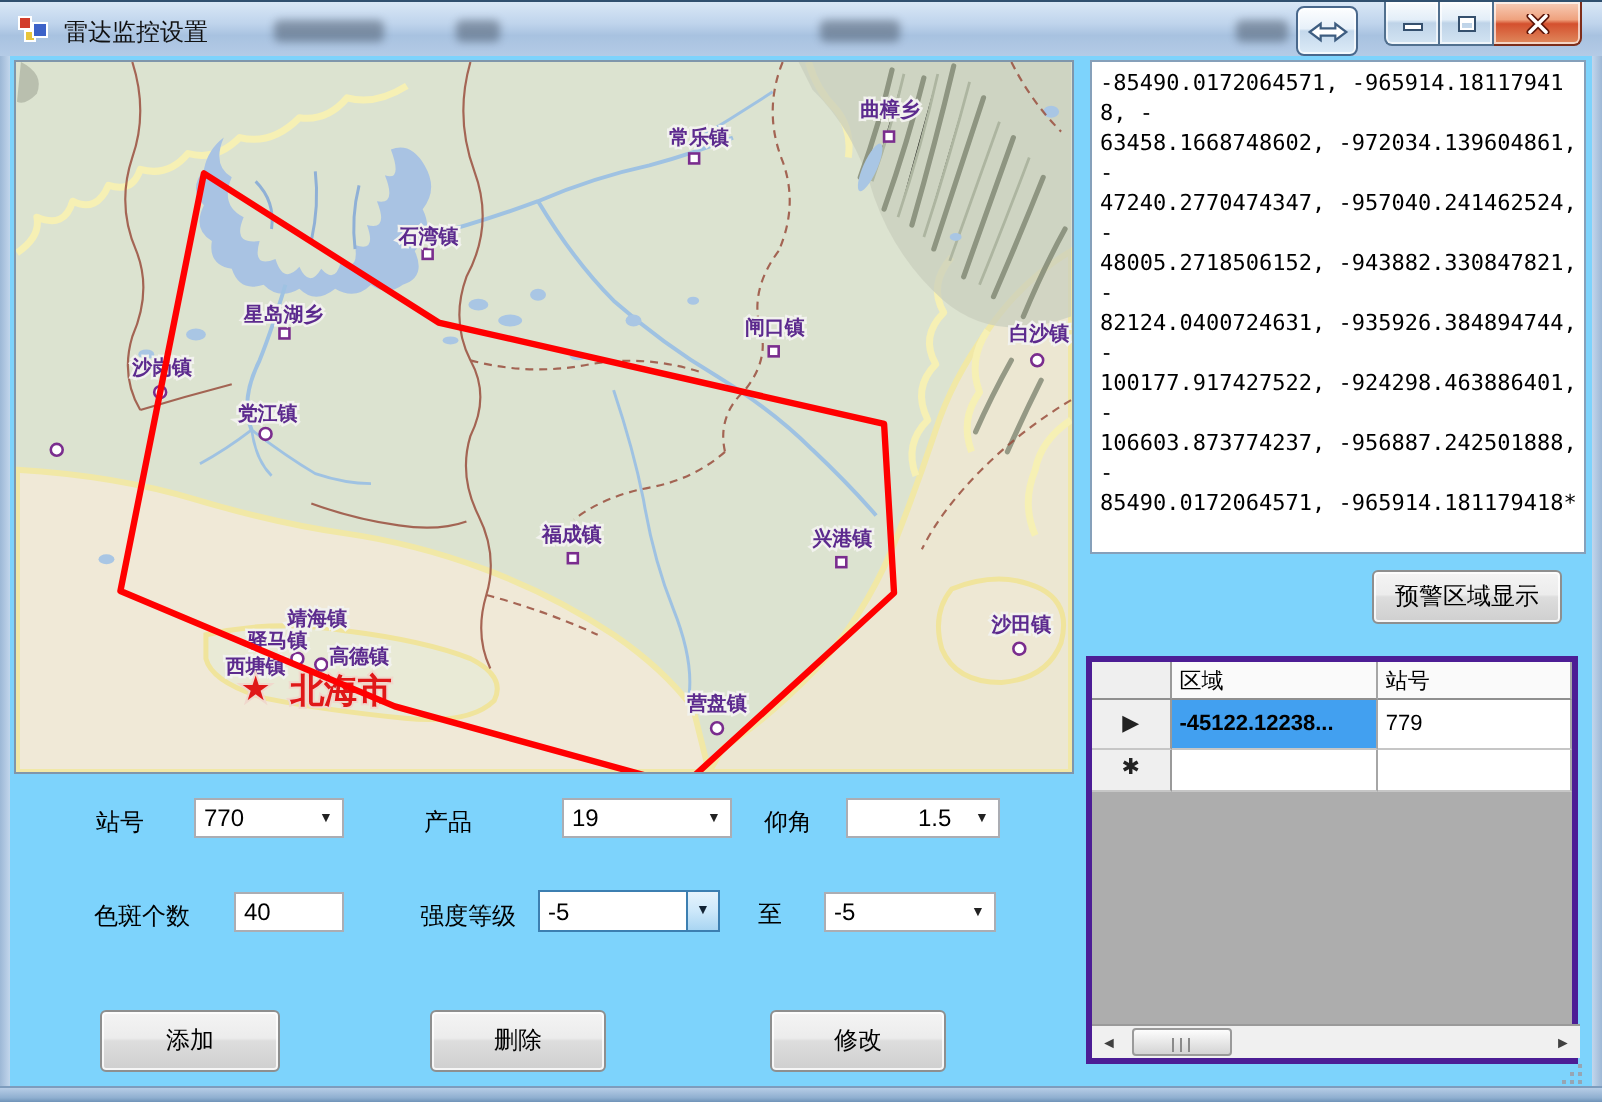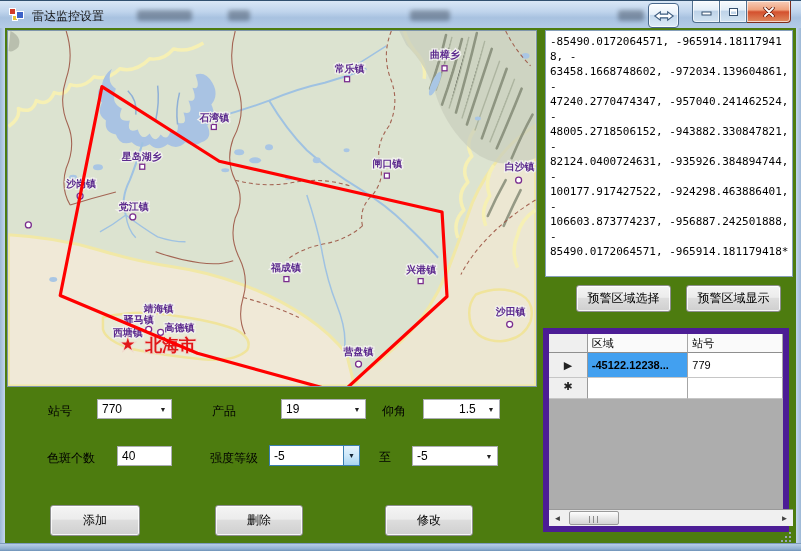--- a/index.html
+++ b/index.html
@@ -1,18 +1,18 @@
 <!DOCTYPE html>
 <html><head>
 <meta charset="utf-8">
 <style>
   * { margin:0; padding:0; box-sizing:border-box; }
   html,body { width:801px; height:551px; overflow:hidden; background:#fff;
     font-family:"Liberation Sans","DejaVu Sans",sans-serif; }
-  .window { position:relative; width:801px; height:551px; background:#4d7c0f; }
+  .window { position:relative; width:801px; height:551px; background:#7dd3fc; }
 
   
   .titlebar { position:absolute; left:0; top:0; width:801px; height:28px;
     background:linear-gradient(#d9e7f6,#bfd4ec 40%,#a8c2e0 62%,#b4cbe6);
     border-top:1px solid #30506f; overflow:hidden; }
   .titlebar .blur { position:absolute; top:9px; height:11px; border-radius:3px;
     background:#3a4656; opacity:.45; filter:blur(2px); }
   .app-icon { position:absolute; left:9px; top:6px; width:16px; height:16px; }
   .app-icon i { position:absolute; display:block; border:1px solid #fff; }
   .app-icon .r { left:0; top:1px; width:7px; height:7px; background:#d23c2a; }
@@ -61,21 +61,21 @@
     font-size:12px; color:#000; display:flex; align-items:center; justify-content:center;
     box-shadow:inset 0 0 0 1px rgba(255,255,255,.8); }
   .btn-select { left:576px; top:285px; width:95px; height:27px; }
   .btn-show   { left:686px; top:285px; width:95px; height:27px; }
   .btn-add    { left:50px;  top:505px; width:90px; height:31px; }
   .btn-del    { left:215px; top:505px; width:88px; height:31px; }
   .btn-mod    { left:385px; top:505px; width:88px; height:31px; }
 
   
   .grid { position:absolute; left:543px; top:328px; width:246px; height:204px;
-    border:6px solid #4c1d95; background:#adadad; font-size:11px; }
+    border:3px solid #4c1d95; background:#adadad; font-size:11px; }
   .g-row { display:flex; }
   .g-hdr .g-cell { background:#fafafa; border-bottom:1px solid #8f8f8f; }
   .g-cell { border-right:1px solid #a6a6a6; border-bottom:1px solid #c6c6c6;
     padding:2px 4px; background:#fff; overflow:hidden; white-space:nowrap; }
   .g-rowhdr { width:40px; background:#efefef !important; border-right:1px solid #9a9a9a;
     text-align:center; color:#222; }
   .c-area { width:104px; } .c-sta { width:98px; }
   .g-hdr  { height:19px; } .g-hdr .g-cell { height:19px; }
   .g-r1 .g-cell { height:25px; line-height:20px; }
   .g-r2 .g-cell { height:21px; }
@@ -292,21 +292,20 @@
 
   <div class="coordbox">-85490.0172064571, -965914.181179418, -
 63458.1668748602, -972034.139604861, -
 47240.2770474347, -957040.241462524, -
 48005.2718506152, -943882.330847821, -
 82124.0400724631, -935926.384894744, -
 100177.917427522, -924298.463886401, -
 106603.873774237, -956887.242501888, -
 85490.0172064571, -965914.181179418*</div>
 
-  <div class="w7btn btn-select">预警区域选择</div>
   <div class="w7btn btn-show">预警区域显示</div>
 
   <div class="grid">
     <div class="g-row g-hdr">
       <div class="g-cell g-rowhdr"></div>
       <div class="g-cell c-area">区域</div>
       <div class="g-cell c-sta">站号</div>
     </div>
     <div class="g-row g-r1">
       <div class="g-cell g-rowhdr">▶</div>

